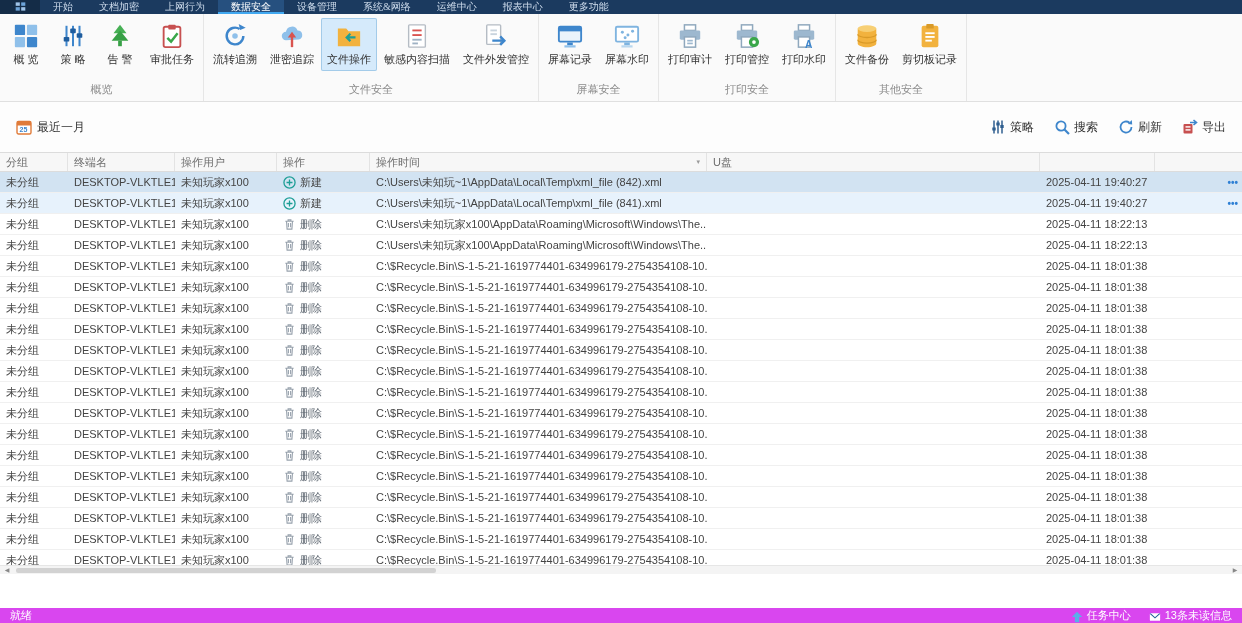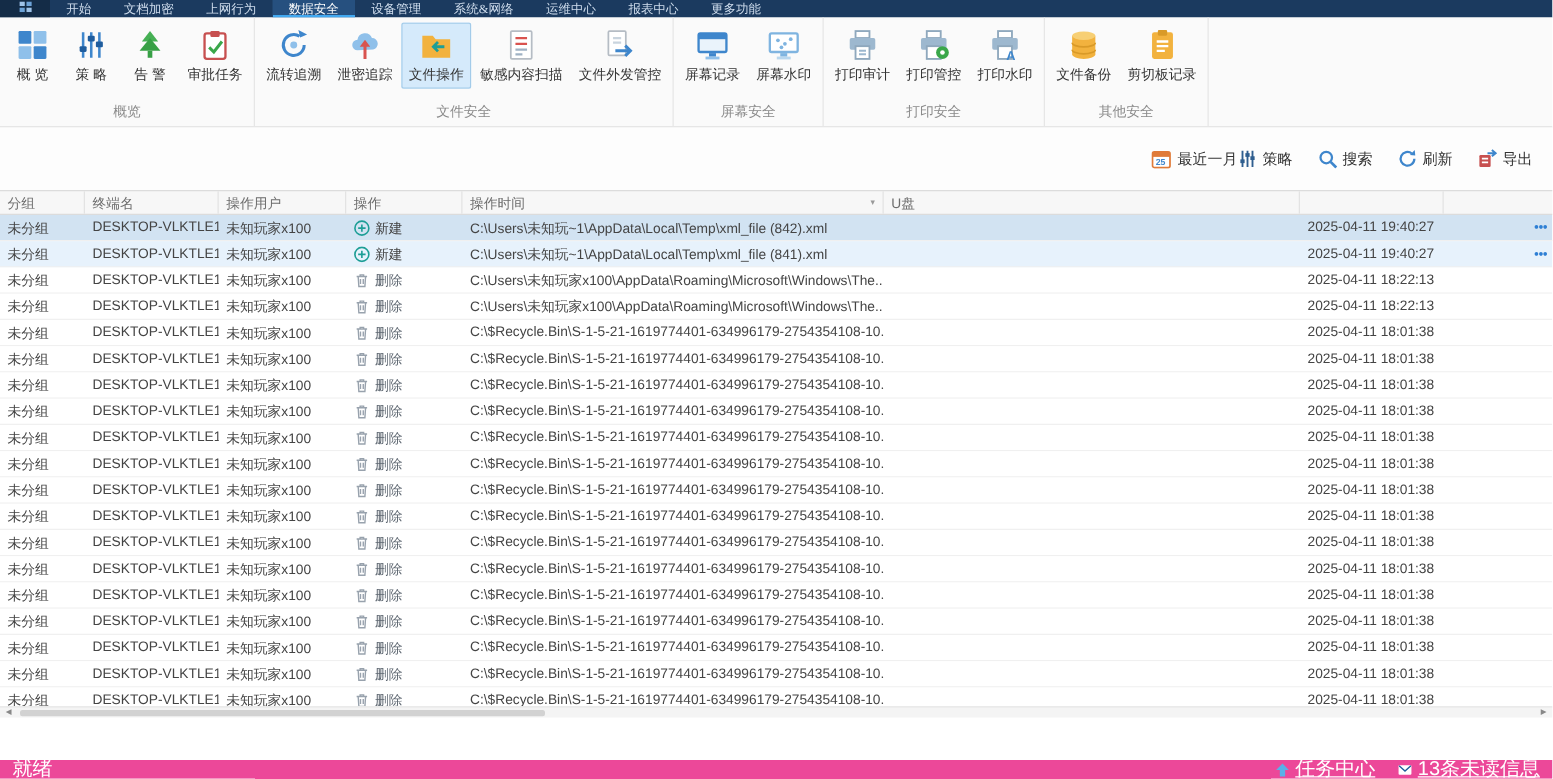--- a/index.html
+++ b/index.html
@@ -20,21 +20,21 @@
   .ribbon-group{display:flex;flex-direction:column;border-right:1px solid #e6e6e6;padding:0 3px;}
   .ribbon-tools{flex:1;display:flex;align-items:flex-start;gap:1px;padding-top:4px;}
   .ribbon-tool{display:flex;flex-direction:column;align-items:center;gap:3px;padding:5px 6px 4px;border-radius:2px;min-width:46px;cursor:pointer;}
   .ribbon-tool.active{background:#d5eafb;box-shadow:inset 0 0 0 1px #a3cbe9;}
   .tool-icon{display:block;height:26px;}
   .tool-icon svg{width:26px;height:26px;display:block;}
   .tool-label{font-size:11px;color:#333;white-space:nowrap;}
   .group-label{text-align:center;font-size:11px;color:#8a8a8a;padding:1px 0 4px;}
 
   
-  .filterbar{height:50px;display:flex;align-items:center;justify-content:flex-end;padding:0 16px;background:#fdfdfd;flex:0 0 auto;}
+  .filterbar{height:50px;display:flex;align-items:center;justify-content:space-between;padding:0 16px;background:#fdfdfd;flex:0 0 auto;}
   .daterange{display:flex;align-items:center;gap:5px;font-size:12px;color:#333;cursor:pointer;}
   .fi{display:inline-block;width:16px;height:16px;}
   .fi svg{width:16px;height:16px;display:block;}
   .filter-actions{display:flex;gap:20px;}
   .filter-action{display:flex;align-items:center;gap:4px;font-size:12px;color:#333;cursor:pointer;white-space:nowrap;}
 
   
   .thead,.tr{display:grid;grid-template-columns:68px 107px 102px 93px 337px 333px 115px 70px 17px;}
   .thead{height:20px;background:#f7f7f7;border-top:1px solid #dcdcdc;border-bottom:1px solid #dcdcdc;flex:0 0 auto;}
   .th{font-size:11px;color:#6d6d6d;display:flex;align-items:center;justify-content:space-between;padding:0 6px;border-right:1px solid #e3e3e3;white-space:nowrap;overflow:hidden;cursor:pointer;}
@@ -58,23 +58,23 @@
   .hs-thumb{position:absolute;left:2px;top:1px;width:420px;height:5px;background:#d2d2d2;border-radius:2px;cursor:grab;}
 
   .pagination{height:14px;display:flex;align-items:center;gap:7px;padding:0 10px;flex:0 0 auto;background:#fff;}
   .pg-btn{font-size:8px;color:#555;cursor:pointer;line-height:14px;}
   .pg-first::before{content:"«";font-size:10px;}
   .pg-prev::before{content:"◀";}
   .pg-next::before{content:"▶";}
   .pg-last::before{content:"»";font-size:10px;}
   .pg-label{font-size:11px;color:#333;}
 
-  .statusbar{height:15px;background:#ec4899;color:#fff;font-size:16px;display:flex;align-items:center;justify-content:space-between;padding:0 10px;flex:0 0 auto;margin-top:34px;}
+  .statusbar{height:15px;background:#d946ef;color:#fff;font-size:11px;display:flex;align-items:center;justify-content:space-between;padding:0 10px;flex:0 0 auto;margin-top:34px;}
   .status-right{display:flex;gap:18px;align-items:center;}
-  .status-item{display:flex;align-items:center;gap:4px;cursor:pointer;text-decoration:underline;}
+  .status-item{display:flex;align-items:flex-end;gap:4px;cursor:pointer;}
   .si{display:inline-block;width:12px;height:12px;}
   .si svg{width:12px;height:12px;display:block;}
 </style>
 </head>
 <body>
 
 <div class="app">
 
   <div class="menubar">
     <div class="app-btn">

